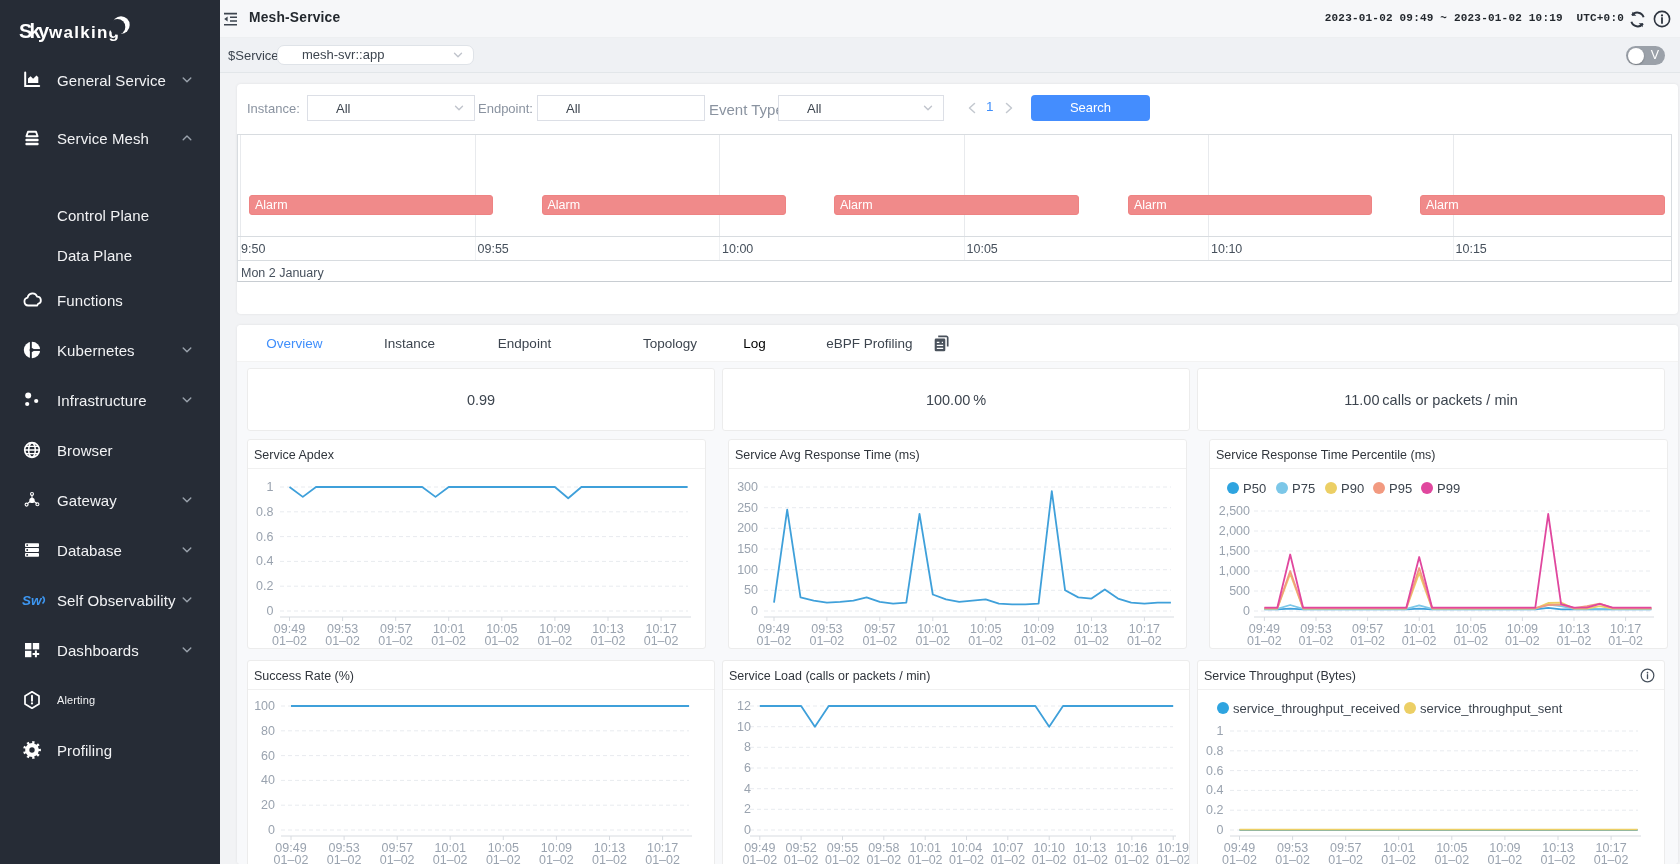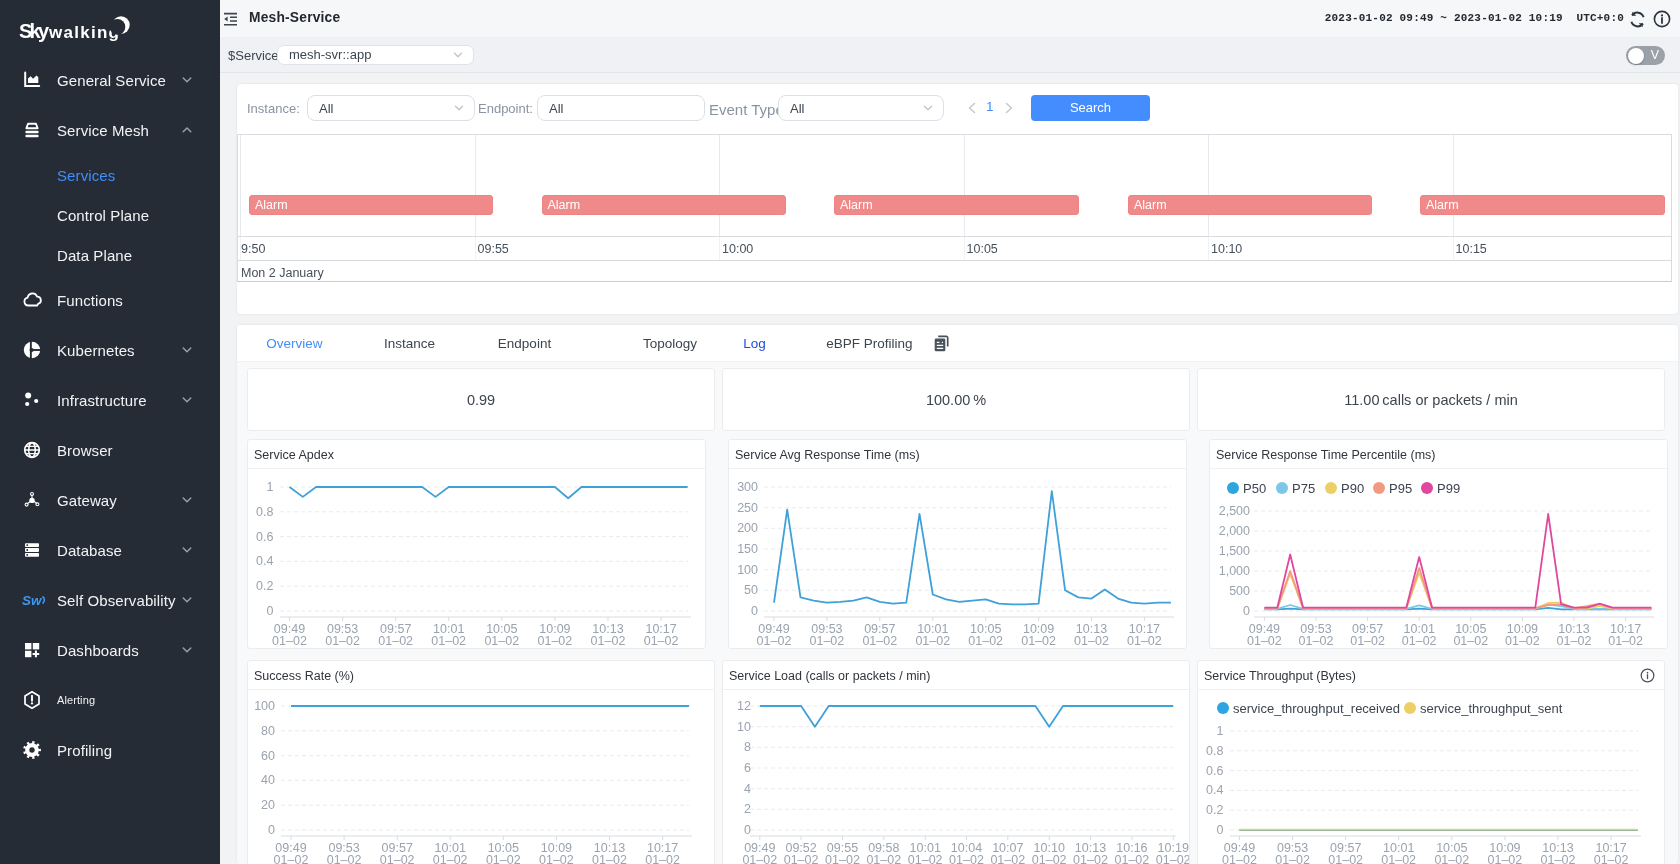--- a/index.html
+++ b/index.html
@@ -1,21 +1,21 @@
 <!DOCTYPE html>
 <html><head><meta charset="utf-8"><style>
 * { margin:0; padding:0; box-sizing:border-box; }
 body { font-family:"Liberation Sans", sans-serif; width:1680px; height:864px; overflow:hidden; background:#f2f3f5; }
 .nav { position:fixed; left:0; top:0; width:220px; height:864px; background:#262c36; z-index:10; }
 .main { position:absolute; left:220px; top:0; width:1460px; height:864px; }
 .topbar { position:absolute; left:0; top:0; width:100%; height:38px; background:#f6f7f9; border-bottom:1px solid #edeff1; }
 .toolbar { position:absolute; left:0; top:38px; width:100%; height:35px; background:#eff1f4; border-bottom:1px solid #e2e6e9; }
 .content { position:absolute; left:0; top:73px; width:100%; height:791px; background:#f2f3f5; }
 .card { position:absolute; left:9px; width:1441px; background:#fff; border-radius:4px; box-shadow:0 0 3px rgba(0,0,0,0.08);margin-left:8px; }
-.sel { position:absolute; top:11px; height:26px; background:#fff; border:1px solid #dcdfe6; border-radius:8px; font-size:13px; color:#3d454f; line-height:25px; padding-left:11px; }
+.sel { position:absolute; top:11px; height:26px; background:#fff; border:1px solid #dcdfe6; border-radius:0; font-size:13px; color:#3d454f; line-height:25px; padding-left:28px; }
 .mcard { width:468px; height:63px; background:#fff; border:1px solid #ececec; border-radius:3px; display:flex; align-items:center; justify-content:center; }
 .ccard { width:468px; height:210px; background:#fff; border:1px solid #ececec; border-radius:3px; overflow:hidden; }
 .ctitle { position:relative; height:29px; line-height:30px; padding-left:6px; font-size:12.5px; color:#30353c; border-bottom:1px solid #f0f0f0; }
 </style></head>
 <body>
 <div class="nav">
     <svg width="130" height="46" viewBox="0 0 130 46" style="position:absolute;left:19px;top:8px">
 <text x="0" y="30" font-size="20" font-weight="bold" fill="#fff" textLength="30">Sky</text>
 <text x="30" y="30" font-size="17" font-weight="bold" fill="#fff" textLength="70">walking</text>
 <circle cx="102" cy="17" r="8.7" fill="#fff"></circle>
@@ -28,37 +28,34 @@
           <path d="M6 13V8.5l2.6-2.3 2.5 2.6 3.4-3.4 1.8 1.8V13z" fill="#fff"></path>
         </svg>
       </span>
       <span style="position:absolute;left:57px;top:50%;transform:translateY(-50%);font-size:15px;color:#f2f3f5;letter-spacing:0.1px;white-space:nowrap">General Service</span>
       <span style="position:absolute;left:180px;top:50%;transform:translateY(-50%);display:flex">
         <svg width="14" height="14" viewBox="0 0 14 14">
           <path d="M3.2 5 7 8.8 10.8 5" stroke="#9aa2ac" stroke-width="1.4" fill="none" stroke-linecap="round" stroke-linejoin="round"></path>
         </svg>
       </span>
     </div>
-    <div style="position:absolute;top:105px;left:0;width:220px;height:50px">
+    <div style="position:absolute;top:113px;left:0;width:220px;height:50px">
       <span style="position:absolute;left:22px;top:50%;transform:translateY(-50%);width:26px;display:flex">
         <svg width="20" height="20" viewBox="0 0 20 20">
           <path d="M4.4 8.2 6 3.7h8l1.6 4.5z" fill="none" stroke="#fff" stroke-width="1.9" stroke-linejoin="round"></path>
           <rect x="3.4" y="10.7" width="13.2" height="2.6" rx="1" fill="#fff"></rect>
           <rect x="3.4" y="14.7" width="13.2" height="2.6" rx="1" fill="#fff"></rect>
         </svg>
       </span>
       <span style="position:absolute;left:57px;top:50%;transform:translateY(-50%);font-size:15px;color:#f2f3f5;letter-spacing:0.1px;white-space:nowrap">Service Mesh</span>
       <span style="position:absolute;left:180px;top:50%;transform:translateY(-50%);display:flex">
         <svg width="14" height="14" viewBox="0 0 14 14">
           <path d="M3.2 8.8 7 5l3.8 3.8" stroke="#9aa2ac" stroke-width="1.4" fill="none" stroke-linecap="round" stroke-linejoin="round"></path>
         </svg>
       </span>
-    </div>
-    <div style="position:absolute;top:155px;left:0;width:220px;height:40px">
-      <span style="position:absolute;left:57px;top:50%;transform:translateY(-50%);font-size:15px;color:#408ffb;letter-spacing:0.1px;white-space:nowrap">Services</span>
     </div>
     <div style="position:absolute;top:195px;left:0;width:220px;height:40px">
       <span style="position:absolute;left:57px;top:50%;transform:translateY(-50%);font-size:15px;color:#f2f3f5;letter-spacing:0.1px;white-space:nowrap">Control Plane</span>
     </div>
     <div style="position:absolute;top:235px;left:0;width:220px;height:40px">
       <span style="position:absolute;left:57px;top:50%;transform:translateY(-50%);font-size:15px;color:#f2f3f5;letter-spacing:0.1px;white-space:nowrap">Data Plane</span>
     </div>
     <div style="position:absolute;top:275px;left:0;width:220px;height:50px">
       <span style="position:absolute;left:22px;top:50%;transform:translateY(-50%);width:26px;display:flex">
         <svg width="22" height="20" viewBox="0 0 22 20">
@@ -208,21 +205,21 @@
           <path d="M14.7 17.2v-4h-4z" fill="#2e3540"></path>
         </svg></span>
     <span style="position:absolute;right:9px;top:10px"><svg width="18" height="18" viewBox="0 0 18 18">
           <circle cx="9" cy="9" r="7.6" fill="none" stroke="#2e3540" stroke-width="1.6"></circle>
           <circle cx="9" cy="5.4" r="1.1" fill="#2e3540"></circle>
           <path d="M9 8v5" stroke="#2e3540" stroke-width="1.8" stroke-linecap="round"></path>
         </svg></span>
   </div>
   <div class="toolbar">
     <span style="position:absolute;left:8px;top:10px;font-size:13px;color:#3d454f">$Service</span>
-    <div style="position:absolute;left:57px;top:7px;width:197px;height:20px;background:#fff;border:1px solid #dfe3e8;border-radius:7px;font-size:13px;color:#3d454f;line-height:18px;padding-left:11px">mesh-svr::app<svg width="12" height="12" viewBox="0 0 12 12" style="position:absolute;right:9px;top:50%;margin-top:-6px">
+    <div style="position:absolute;left:57px;top:7px;width:197px;height:20px;background:#fff;border:1px solid #dfe3e8;border-radius:7px;font-size:13px;color:#3d454f;line-height:18px;padding-left:24px">mesh-svr::app<svg width="12" height="12" viewBox="0 0 12 12" style="position:absolute;right:9px;top:50%;margin-top:-6px">
           <path d="M2.5 4.2 6 7.7 9.5 4.2" stroke="#c0c4cc" stroke-width="1.4" fill="none" stroke-linecap="round" stroke-linejoin="round"></path>
         </svg></div>
     <div style="position:absolute;right:15px;top:8px;width:39px;height:19px;border-radius:10px;background:#9ba1a9">
       <div style="position:absolute;left:1.5px;top:1.5px;width:16px;height:16px;border-radius:50%;background:#fff;box-shadow:0 1px 2px rgba(0,0,0,0.25)"></div>
       <span style="position:absolute;right:6px;top:2px;font-size:12.5px;color:#fff">V</span>
     </div>
   </div>
   <div class="content">
     <div class="card" style="top:11px;height:230px">
 
@@ -273,21 +270,21 @@
           <div style="position:absolute;left:1217.5px;top:107px;font-size:12.5px;color:#46505c">10:15</div>
           <div style="position:absolute;left:3px;top:131px;font-size:12.5px;color:#46505c">Mon 2 January</div>
         </div>
     </div>
     <div class="card" style="top:252px;height:539px;overflow:hidden">
       <div style="display:flex;align-items:center;height:37px;background:#fff;border-bottom:1px solid #f3f3f3">
           <div style="width:115px;text-align:center;font-size:13.5px;color:#408ffb">Overview</div>
           <div style="width:115px;text-align:center;font-size:13.5px;color:#3d454f">Instance</div>
           <div style="width:115px;text-align:center;font-size:13.5px;color:#3d454f">Endpoint</div>
           <div style="width:115px;text-align:right;font-size:13.5px;color:#3d454f">Topology</div>
-          <div style="width:115px;text-align:center;font-size:13.5px;color:#1d4ed8">Log</div>
+          <div style="width:115px;text-align:center;font-size:13.5px;color:#000000">Log</div>
           <div style="width:115px;text-align:center;font-size:13.5px;color:#3d454f">eBPF Profiling</div>
           <div style="margin-left:6px;display:flex;align-items:center">
             <svg width="17" height="17" viewBox="0 0 17 17">
               <path d="M5.2 1.3h8a1.5 1.5 0 0 1 1.5 1.5v8.7" stroke="#4a525c" stroke-width="1.7" fill="none"></path>
               <rect x="1.7" y="3.6" width="10.6" height="12.6" rx="1.3" fill="#4a525c"></rect>
               <path d="M3.8 7.4h2.6M8.8 7.4h1.2M3.8 10.4h6.4M3.8 13.4h6.4" stroke="#fff" stroke-width="1.3"></path>
             </svg>
           </div>
         </div>
       <div style="background:#f8f9fb;height:502px;padding:6px 10px 0 10px">

